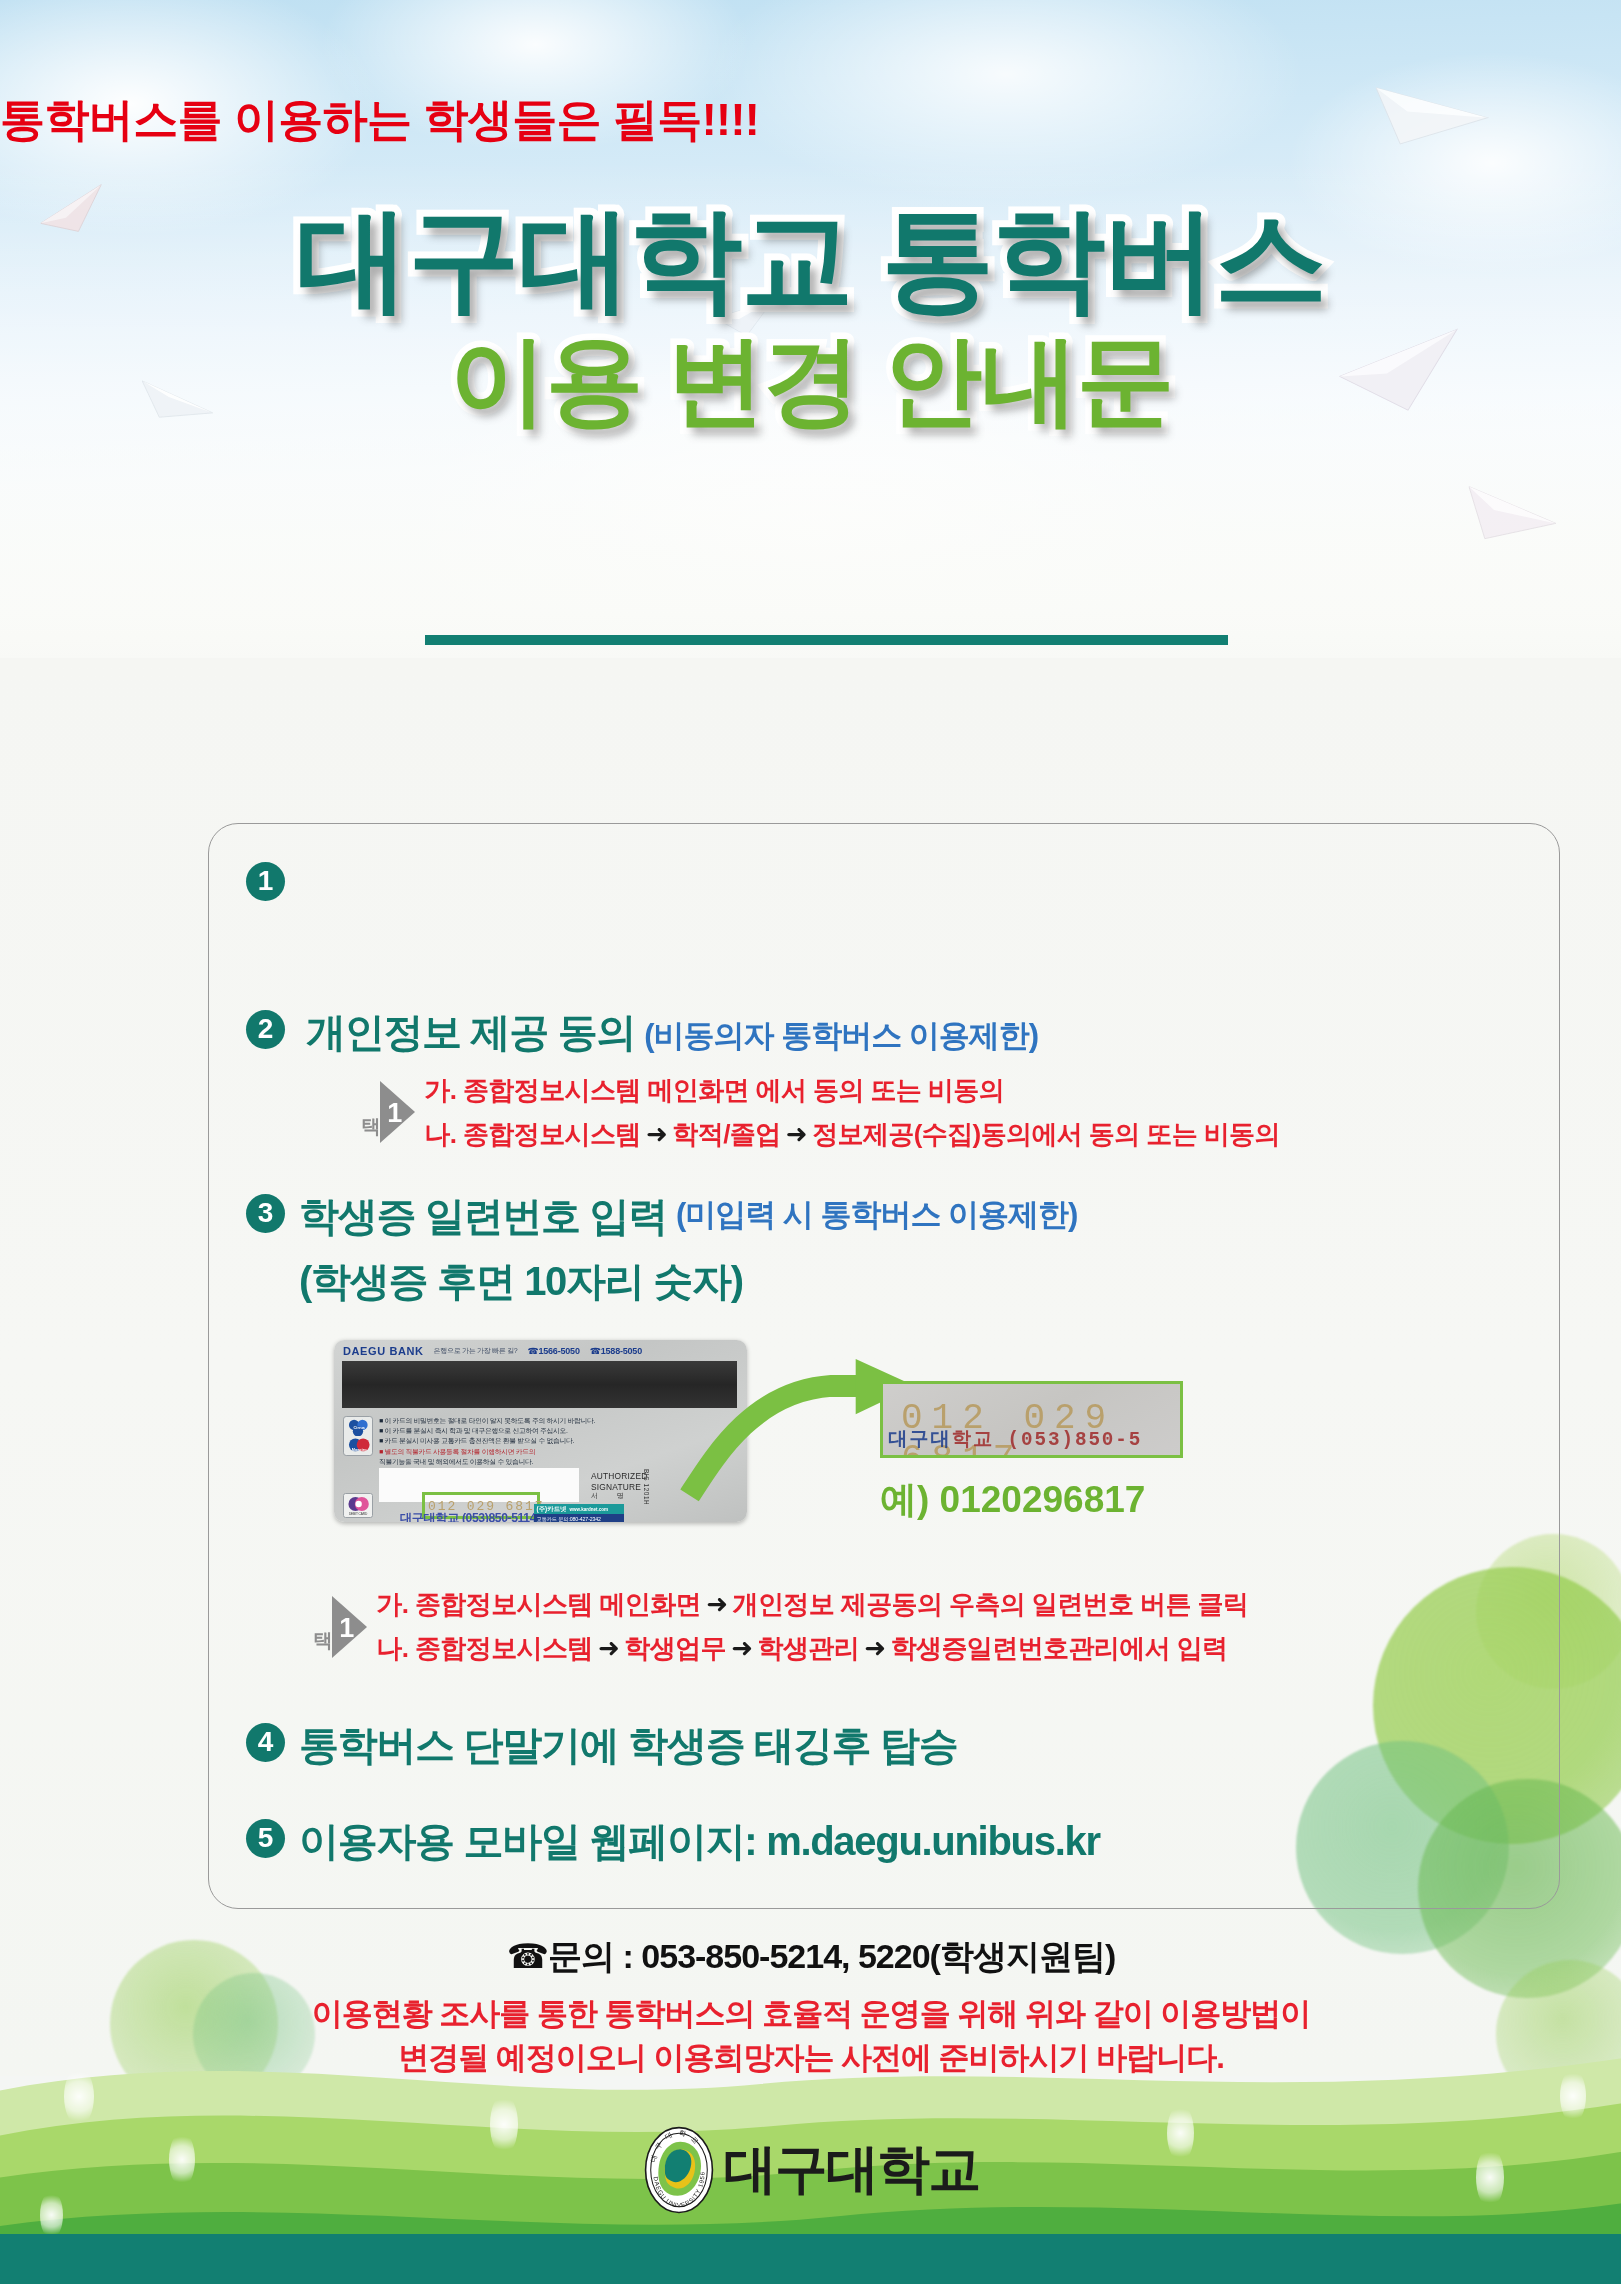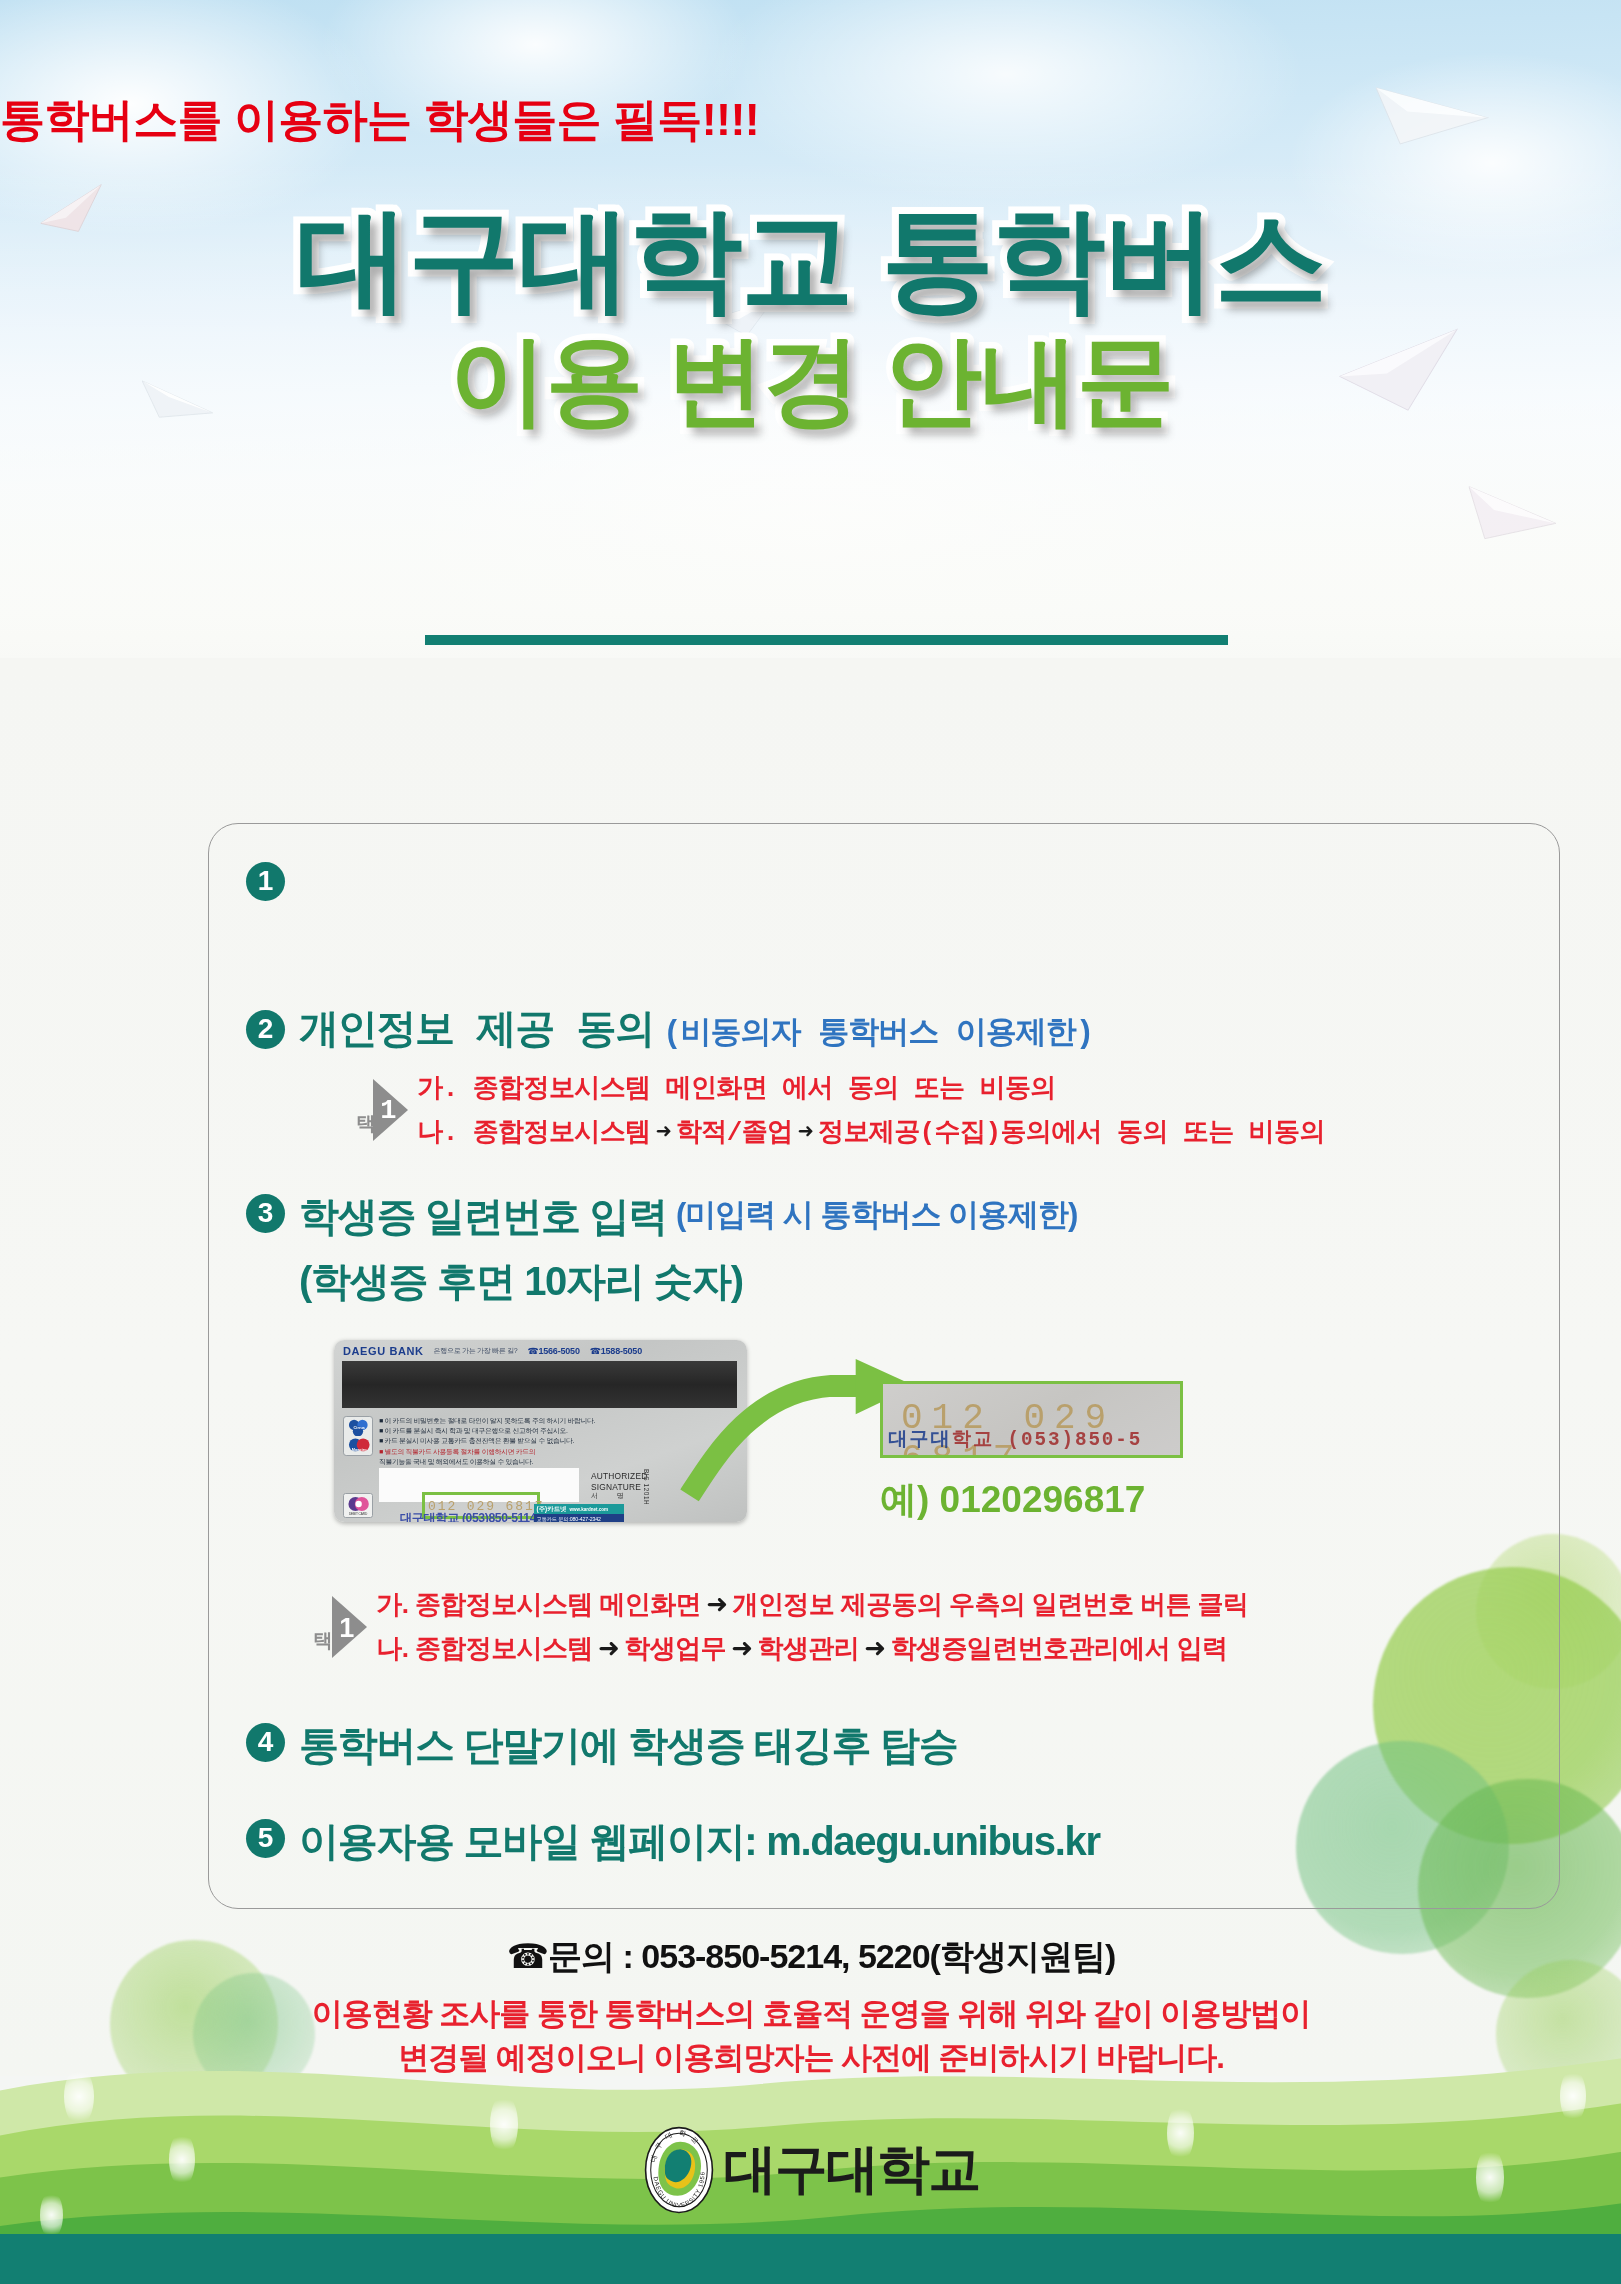--- a/index.html
+++ b/index.html
@@ -272,21 +272,21 @@
 
 
   <div class="box"></div>
 
   <div class="step" style="left:246px;top:862px;">
     <div class="num">1</div>
   </div>
 
   <div class="step" style="left:246px;top:1010px;">
     <div class="num">2</div>
-    <div style="margin-left:14px;font-family:Liberation Mono, monospace;">
+    <div style="margin-left:21px;">
       <div style="display:flex;align-items:baseline;gap:9px;">
         <span class="step-main">개인정보 제공 동의</span>
         <span class="step-paren paren-blue">(비동의자 통학버스 이용제한)</span>
       </div>
       <div class="choice" style="margin-top:15.5px;margin-left:55px;">
         <div class="choice-mark">
           <span class="t">택</span>
           <span class="tri">
               <span>1</span>
             </span>

